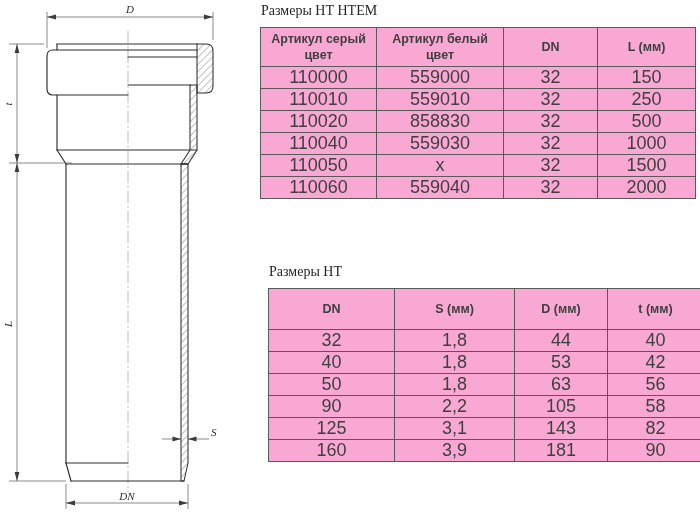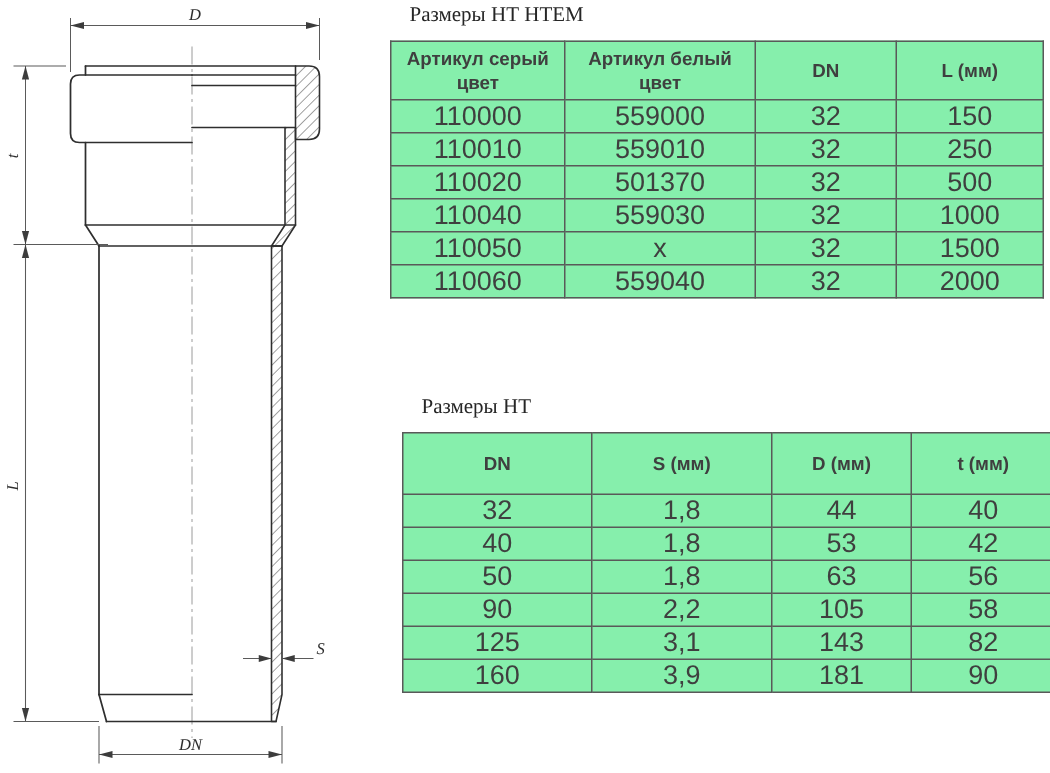--- a/index.html
+++ b/index.html
@@ -17,23 +17,23 @@
   .dim-label{
     font-family:"Liberation Serif",serif;font-style:italic;
     font-size:11px;fill:#2e2e2e;
   }
   
   .tbl-block{position:absolute;width:436px;}
   .t1{left:260px;top:2px;}
   .t2{left:268px;top:263px;}
   .tbl-title{
     font-family:"Liberation Serif",serif;font-size:14px;line-height:17px;
-    color:#262626;margin:0 0 8px 13px;
+    color:#262626;margin:0 0 8px 1px;
   }
-  table{border-collapse:collapse;table-layout:fixed;width:435px;background:#86efac;}
+  table{border-collapse:collapse;table-layout:fixed;width:435px;background:#f9a8d4;}
   th,td{border:1px solid #595959;text-align:center;vertical-align:middle;overflow:hidden;}
   th{font-size:12.5px;font-weight:700;color:#3f3f3f;line-height:1.3;padding:1px 6px;height:36px;}
   td{font-size:18px;font-weight:400;color:#3f3f3f;padding:0 2px;height:20px;}
   .t2 th{height:38px;}
   .t2 td{height:21px;}
 </style>
 </head>
 <body>
 
 <svg class="drawing" viewBox="0 0 260 515">
@@ -148,21 +148,21 @@
           <td>150</td>
         </tr>
         <tr>
           <td>110010</td>
           <td>559010</td>
           <td>32</td>
           <td>250</td>
         </tr>
         <tr>
           <td>110020</td>
-          <td>501370</td>
+          <td>858830</td>
           <td>32</td>
           <td>500</td>
         </tr>
         <tr>
           <td>110040</td>
           <td>559030</td>
           <td>32</td>
           <td>1000</td>
         </tr>
         <tr>

